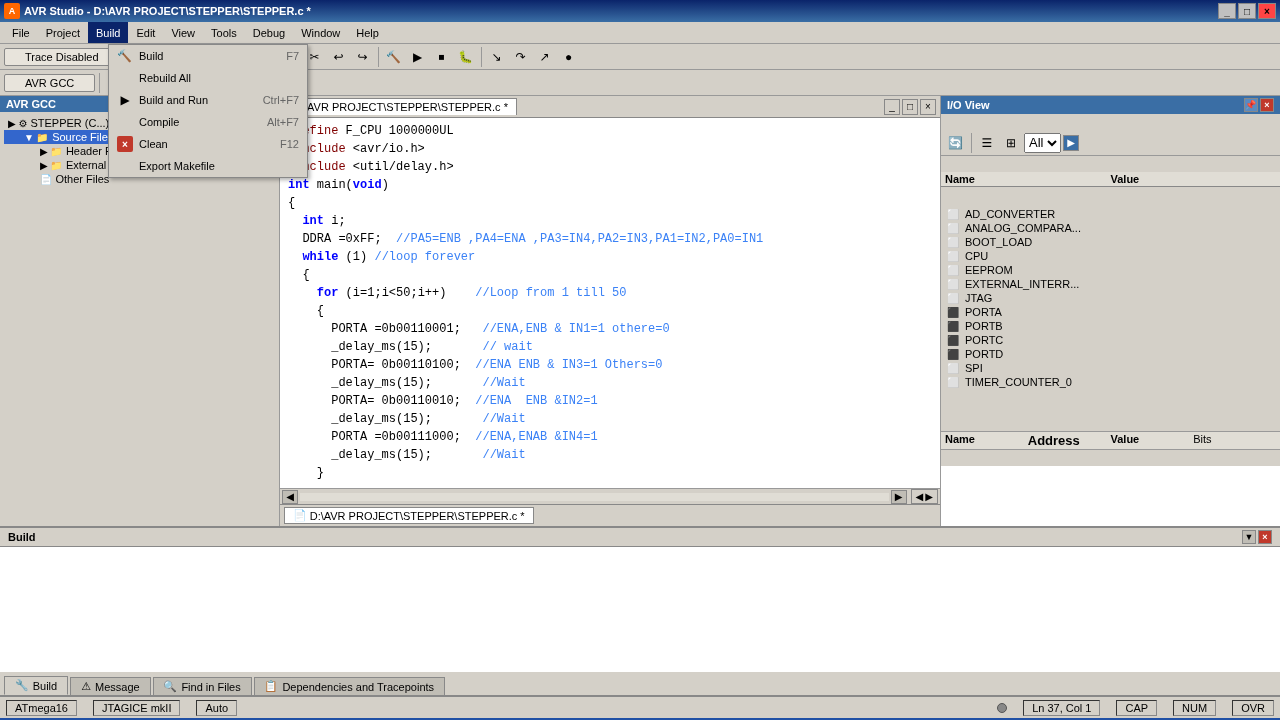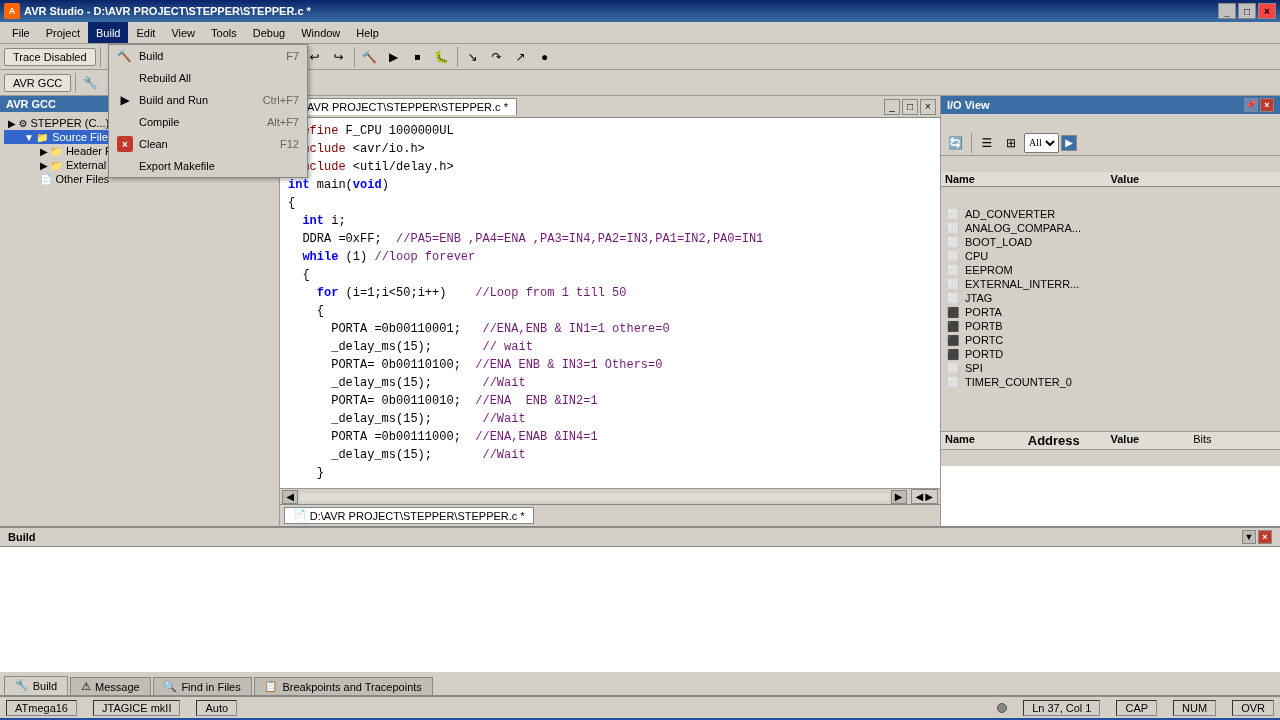--- a/index.html
+++ b/index.html
@@ -87,21 +87,21 @@
       border: 1px solid transparent;
       display: flex; align-items: center; justify-content: center;
       cursor: pointer; font-size: 12px;
     }
     .toolbar-sep {
       width: 1px; height: 20px;
       background: #999;
       margin: 0 2px;
     }
     .toolbar-label {
-      padding: 2px 8px;
+      padding: 2px 20px;
       background: #e8e4dc;
       border: 1px solid #888;
       font-size: 11px;
       border-radius: 2px;
     }
 
     
     #main-area {
       display: flex;
       height: calc(720px - 22px - 22px - 26px - 26px - 26px - 26px);
@@ -181,21 +181,21 @@
       background: white;
       font-family: 'Courier New', monospace;
       font-size: 12px;
       padding: 4px 8px;
       overflow: auto;
       color: #000;
       line-height: 1.5;
     }
     .code-line { white-space: pre; display: block; }
     .code-keyword { color: #0000ff; font-weight: bold; }
-    .code-comment { color: #701a75; }
+    .code-comment { color: #3b82f6; }
     .code-define { color: #800000; }
     #editor-footer {
       display: flex;
       gap: 4px;
       padding: 2px 4px;
       background: #d4d0c8;
       border-top: 1px solid #888;
     }
     .editor-footer-tab {
       background: #d4d0c8;
@@ -559,21 +559,21 @@
       <div style="display:flex;gap:2px;">
         <div style="width:14px;height:14px;background:#5a8ac0;border:1px solid #888;display:flex;align-items:center;justify-content:center;font-size:9px;cursor:pointer;">📌</div>
         <div style="width:14px;height:14px;background:#c0392b;border:1px solid #888;display:flex;align-items:center;justify-content:center;font-size:9px;cursor:pointer;color:white;">×</div>
       </div>
     </div>
     <div id="io-toolbar">
       <div class="toolbar-btn">🔄</div>
       <div class="toolbar-sep"></div>
       <div class="toolbar-btn">☰</div>
       <div class="toolbar-btn">⊞</div>
-      <select style="font-size:10px;height:20px;font-family:Liberation Serif, serif;">
+      <select style="font-size:13px;height:20px;">
         <option>All</option>
       </select>
       <div style="width:16px;height:16px;background:#3a6ea5;border:1px solid #888;display:flex;align-items:center;justify-content:center;font-size:10px;color:white;cursor:pointer;">▶</div>
     </div>
     <div style="display:flex;background:#e0ddd5;border-bottom:1px solid #888;padding:1px 4px;">
       <span style="flex:1;font-size:11px;font-weight:bold;">Name</span>
       <span style="flex:1;font-size:11px;font-weight:bold;">Value</span>
     </div>
     <div id="io-tree">
       <div class="io-item">
@@ -656,21 +656,21 @@
     <div class="bottom-tab">
       <span>⚠</span>
       <span>Message</span>
     </div>
     <div class="bottom-tab">
       <span>🔍</span>
       <span>Find in Files</span>
     </div>
     <div class="bottom-tab">
       <span>📋</span>
-      <span>Breakpoints and Tracepoints</span>
+      <span>Dependencies and Tracepoints</span>
     </div>
   </div>
 </div>
 
 <div id="status-bar">
   <span class="status-segment">ATmega16</span>
   <span class="status-segment">JTAGICE mkII</span>
   <span class="status-segment">Auto</span>
   <span style="flex:1;"></span>
   <div class="status-led"></div>

